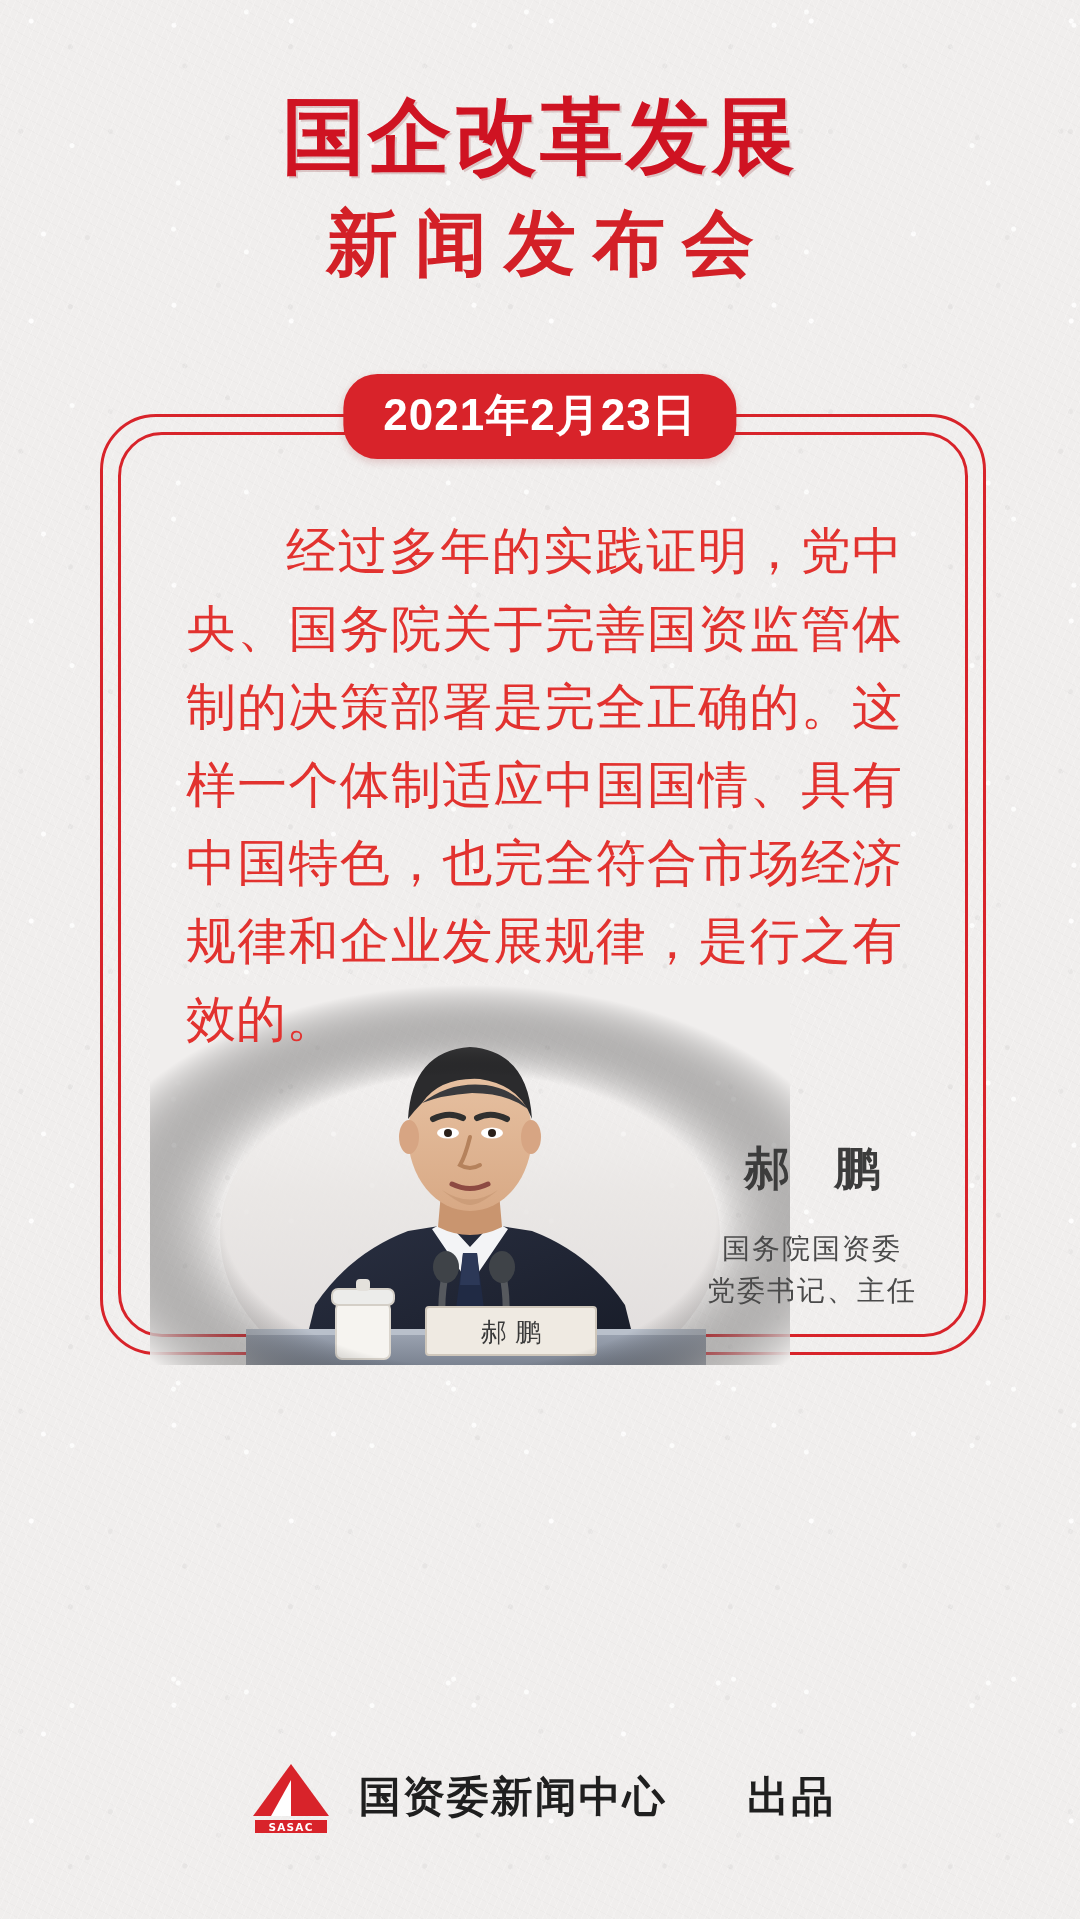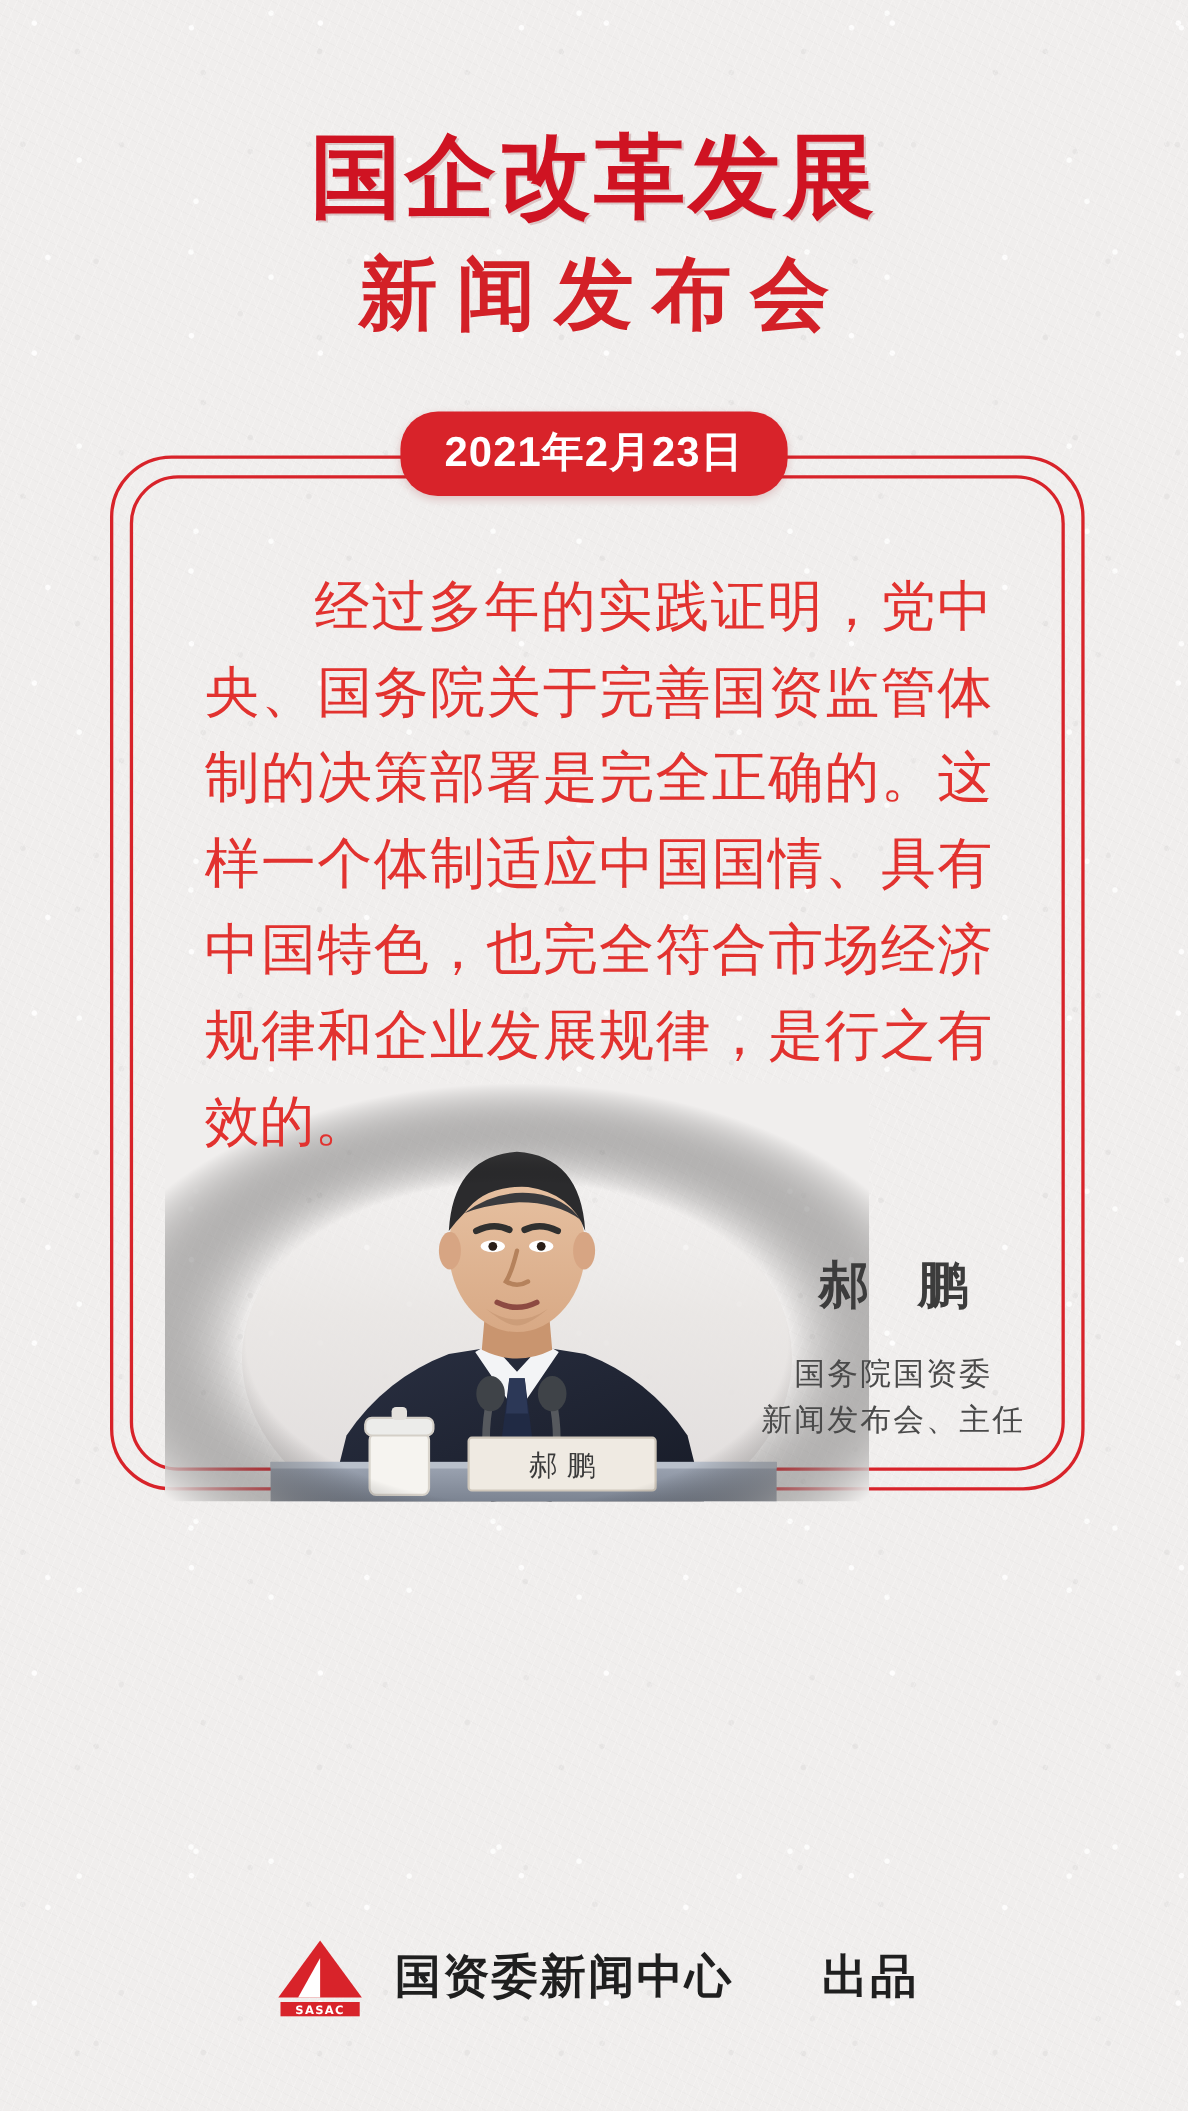--- a/index.html
+++ b/index.html
@@ -44,21 +44,21 @@
     opacity: 0.55;
     background-image:
       repeating-linear-gradient(115deg, rgba(255,255,255,0.35) 0 1px, rgba(0,0,0,0) 1px 7px),
       repeating-linear-gradient(28deg, rgba(0,0,0,0.022) 0 1px, rgba(0,0,0,0) 1px 9px),
       repeating-linear-gradient(72deg, rgba(255,255,255,0.25) 0 1px, rgba(0,0,0,0) 1px 13px);
   }
 
   
   .title-block {
     position: absolute;
-    top: 116px;
+    top: 92px;
     left: 0;
     right: 0;
     text-align: center;
   }
   .title-main {
     font-family: "DejaVu Sans", "Liberation Sans", sans-serif;
     font-weight: bold;
     font-size: 83px;
     letter-spacing: 3px;
     color: #cf1322;
@@ -78,21 +78,21 @@
 
   
   .date-pill {
     position: absolute;
     top: 374px;
     left: 50%;
     transform: translateX(-50%);
     z-index: 6;
     background: #d8232a;
     color: #ffffff;
-    font-size: 38px;
+    font-size: 44px;
     font-weight: bold;
     letter-spacing: 1px;
     padding: 12px 40px 14px;
     border-radius: 34px;
     white-space: nowrap;
     box-shadow: 0 3px 8px rgba(150,20,25,0.2);
   }
 
   
   .frame-outer {
@@ -296,21 +296,21 @@
       <rect x="206" y="294" width="14" height="12" rx="4" fill="#e4e1dc"></rect>
 
       <rect x="0" y="0" width="640" height="380" fill="url(#fadeEdge)"></rect>
     </svg>
   </div>
 
   <div class="speaker">
     <div class="speaker-name">郝 鹏</div>
     <div class="speaker-title">
       <div>国务院国资委</div>
-      <div>新闻发布会、主任</div>
+      <div>党委书记、主任</div>
     </div>
   </div>
 
   <div class="footer">
     <div class="logo">
       <svg viewBox="0 0 92 74" width="92" height="74">
         <path d="M46 4 L84 56 L8 56 Z" fill="#d8232a"></path>
         <path d="M46 20 L46 56 L26 56 Z" fill="#ffffff"></path>
         <rect x="10" y="60" width="72" height="13" fill="#d8232a"></rect>
         <text x="46" y="70.5" text-anchor="middle" font-family="DejaVu Sans, Liberation Sans, sans-serif" font-size="10.5" font-weight="bold" fill="#ffffff" letter-spacing="1.2">SASAC</text>

